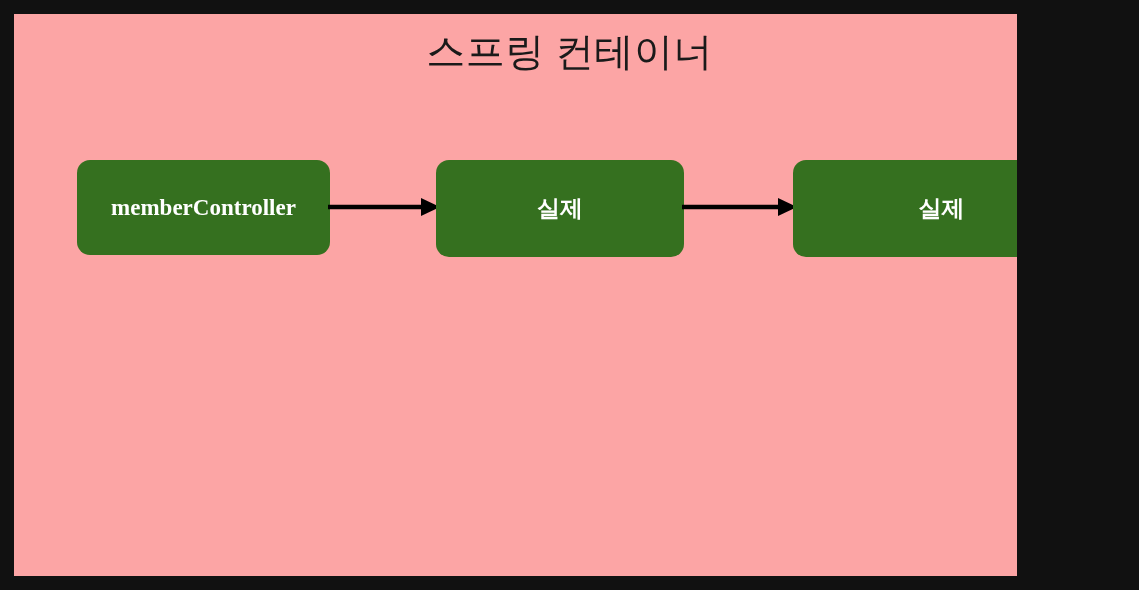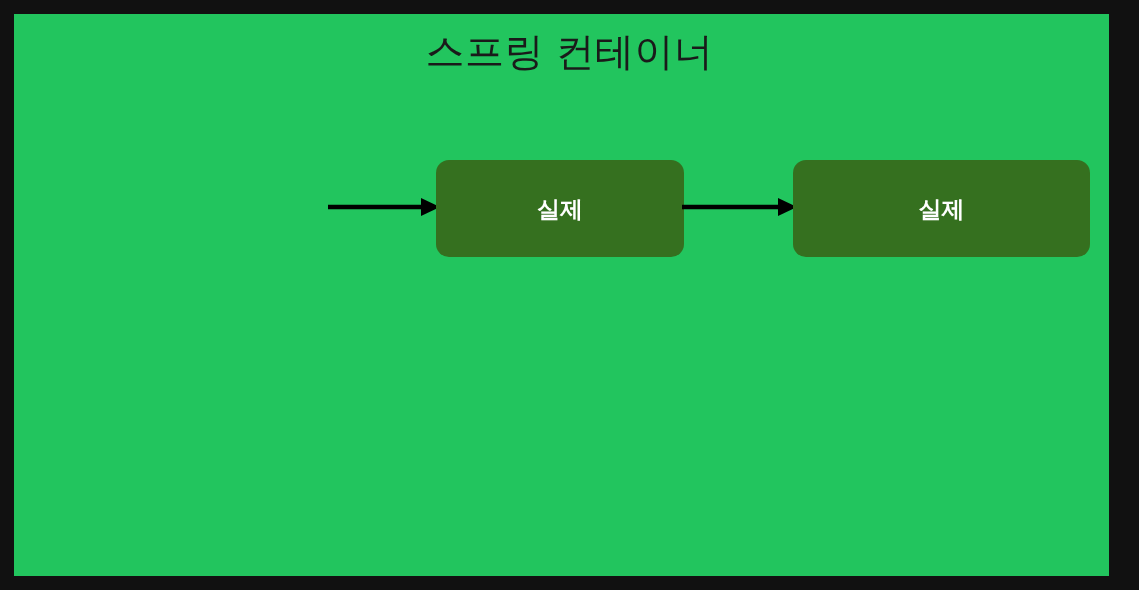--- a/index.html
+++ b/index.html
@@ -17,24 +17,25 @@
     height: 590px;
     background: #111111;
     overflow: hidden;
   }
 
   
   .canvas {
     position: absolute;
     left: 14px;
     top: 14px;
-    width: 1095px;
+    width: 1003px;
     height: 562px;
-    background: #22c55e;
+    background: #fca5a5;
     overflow: hidden;
+    font-family: Liberation Serif, serif;
   }
 
   .diagram-title {
     position: absolute;
     left: 0;
     top: 10px;
     width: 1111px;
     text-align: center;
     font-size: 39px;
     font-weight: 400;
@@ -83,20 +84,23 @@
   .arrow svg { display: block; width: 100%; height: 100%; }
 </style>
 </head>
 <body>
 
 <div class="screen">
   <div class="canvas">
 
     <div class="diagram-title">스프링 컨테이너</div>
 
+    <div class="node" id="node-0">
+      <span class="line">memberController</span>
+    </div>
 
     <div class="arrow" id="arrow-0">
       <svg viewBox="0 0 112 22" preserveAspectRatio="none" aria-hidden="true">
         <line x1="0" y1="11" x2="96" y2="11" stroke="#000000" stroke-width="4.5"></line>
         <polygon points="93,2 112,11 93,20" fill="#000000"></polygon>
       </svg>
     </div>
 
     <div class="node" id="node-1">
       <span class="line">실제</span>

